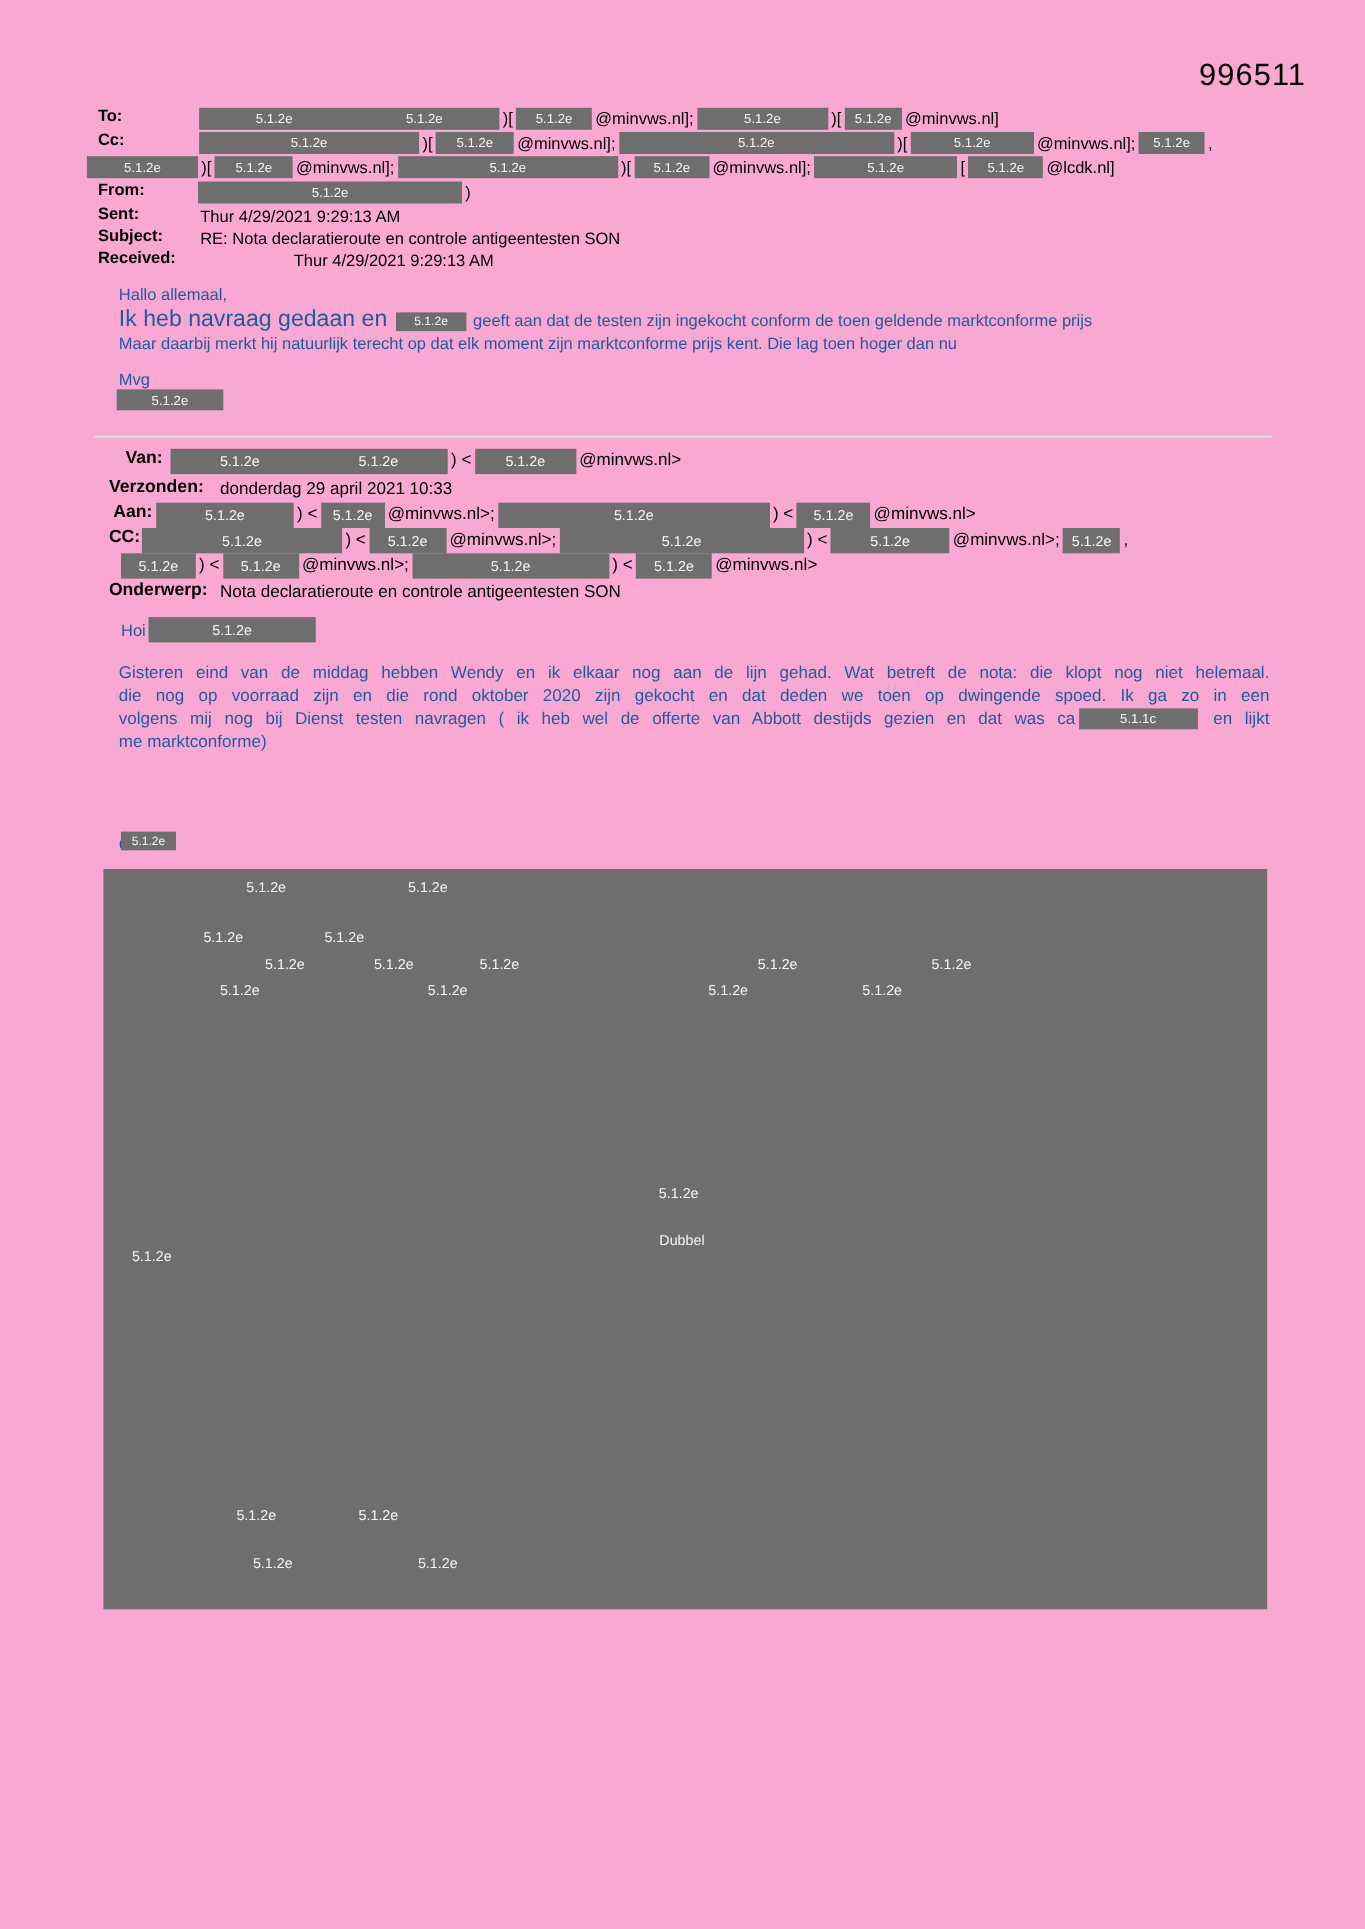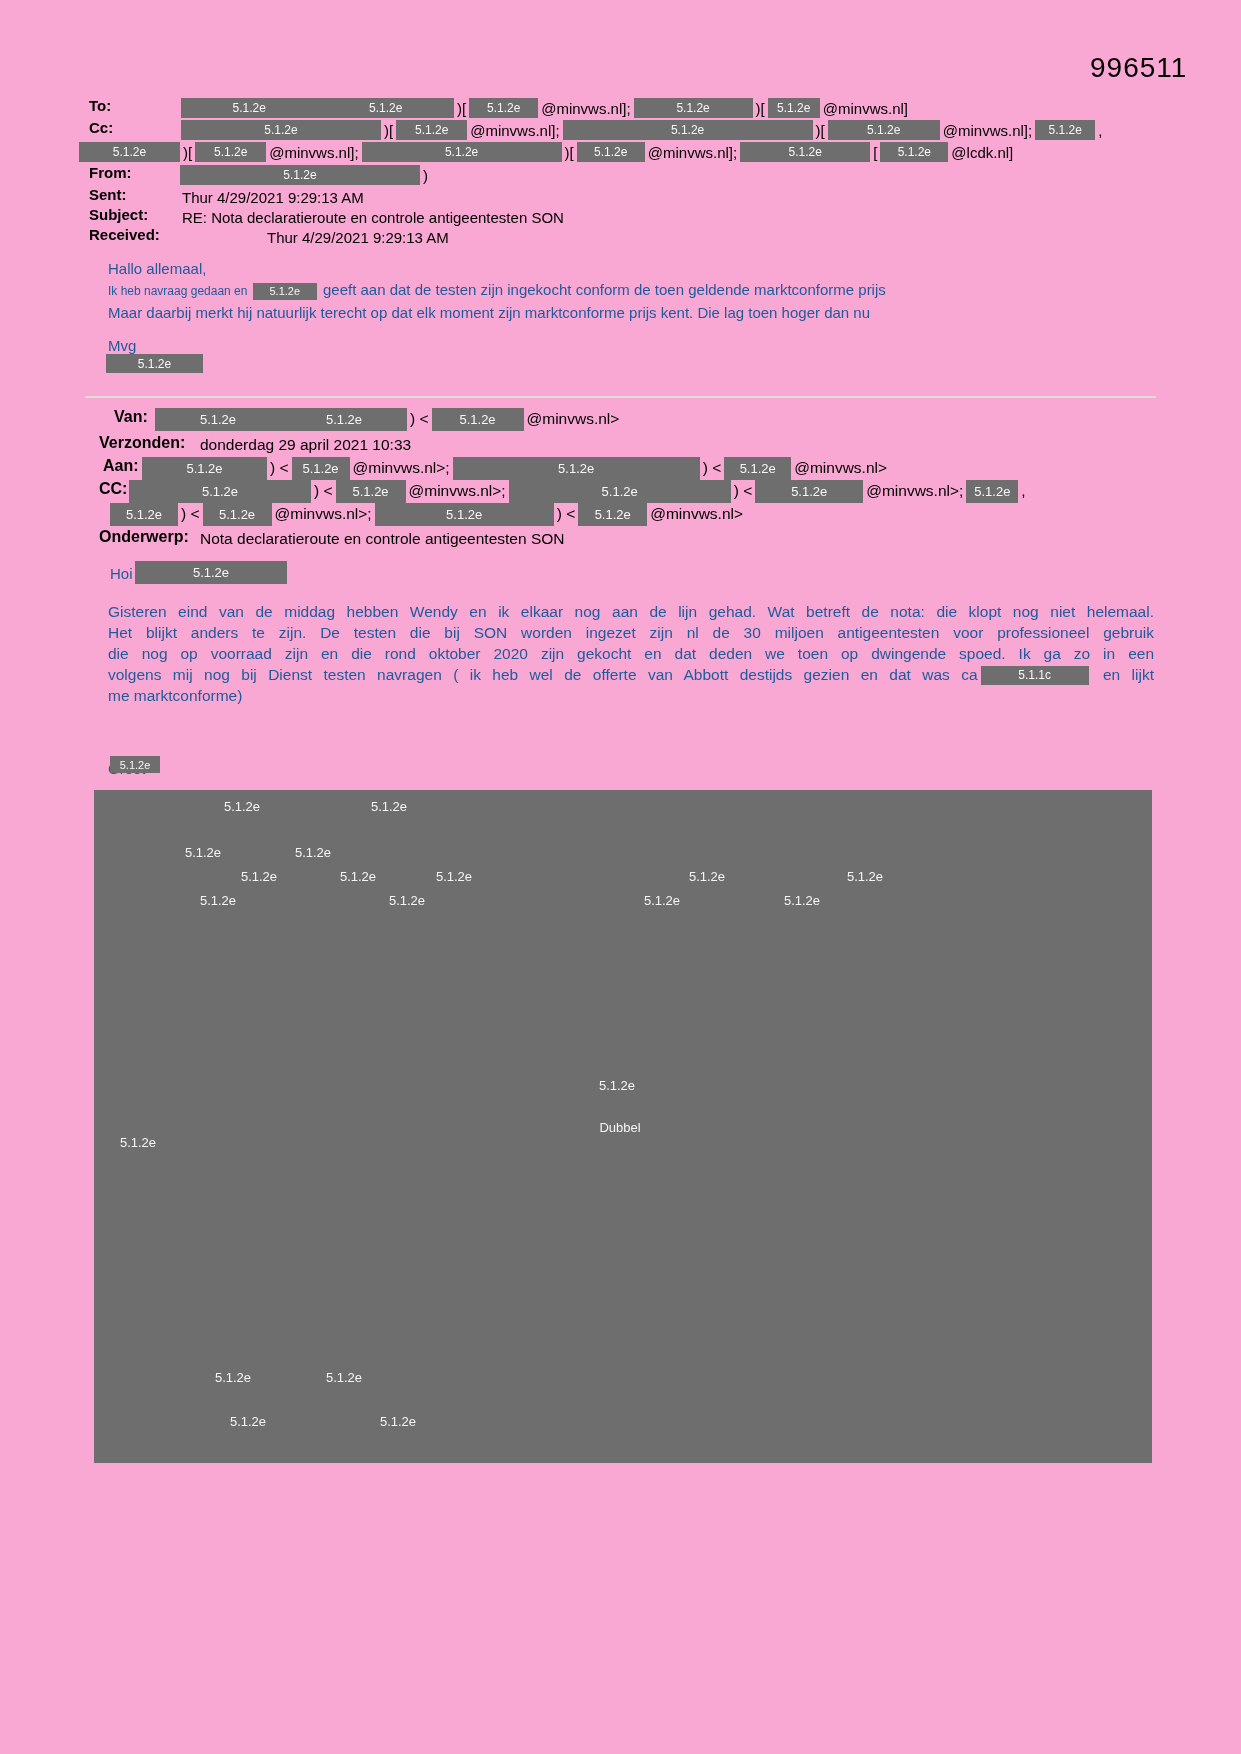--- a/index.html
+++ b/index.html
@@ -121,21 +121,21 @@
       <div class="hrow h1" style="top: 225px;">
         <span class="hlabel" style="left: 89px;">Received:</span>
         <span class="segrow" style="left: 264px;">
           <span class="seg">Thur 4/29/2021 9:29:13 AM</span>
         </span>
       </div>
     </div>
 
   <div class="body1" id="b1">
       <div class="b1line"><span class="seg" style="padding: 0px; white-space: normal; font-size: 15px;">Hallo allemaal,</span></div>
-      <div class="b1line"><span class="seg" style="padding: 0px; white-space: normal; font-size: 12px;">Ik heb navraag gedaan en </span><span class="chip" style="width: 52px;">5.1.2e</span><span class="seg" style="padding: 0px; white-space: normal; font-size: 15px;"> geeft aan dat de testen zijn ingekocht conform de toen geldende marktconforme prijs</span></div>
+      <div class="b1line"><span class="seg" style="padding: 0px; white-space: normal; font-size: 21px;">Ik heb navraag gedaan en </span><span class="chip" style="width: 52px;">5.1.2e</span><span class="seg" style="padding: 0px; white-space: normal; font-size: 15px;"> geeft aan dat de testen zijn ingekocht conform de toen geldende marktconforme prijs</span></div>
       <div class="b1line"><span class="seg" style="padding: 0px; white-space: normal; font-size: 15px;">Maar daarbij merkt hij natuurlijk terecht op dat elk moment zijn marktconforme prijs kent. Die lag toen hoger dan nu</span></div>
     </div>
 
   <div class="sig" style="left:108px;top:337px;">Mvg</div>
   <span class="chip chipabs" style="left:106px;top:354px;width:97px;height:19px;">5.1.2e</span>
 
   <div class="sep"></div>
 
   <div id="e2" class="h2">
       <div class="hrow h2" style="top: 407px;">
@@ -202,21 +202,20 @@
           <span class="seg">Nota declaratieroute en controle antigeentesten SON</span>
         </span>
       </div>
     </div>
 
   <div class="sig" style="left:110px;top:565px;">Hoi</div>
   <span class="chip chipabs" style="left:135px;top:561px;width:152px;height:23px;font-size:13px;">5.1.2e</span>
 
   <div class="para" id="p2">
       <div class="pline"><span class="seg">Gisteren eind van de middag hebben Wendy en ik elkaar nog aan de lijn gehad. Wat betreft de nota: die klopt nog niet helemaal.</span></div>
-      <div class="pline"><span class="seg">Het blijkt anders te zijn. De testen die bij SON worden ingezet zijn nl de 30 miljoen antigeentesten voor professioneel gebruik</span></div>
       <div class="pline"><span class="seg">die nog op voorraad zijn en die rond oktober  2020 zijn gekocht en dat deden we toen op dwingende spoed. Ik ga zo in een</span></div>
       <div class="pline"><span class="seg">volgens mij nog bij Dienst testen navragen ( ik heb wel de offerte van Abbott destijds gezien en dat was ca</span><span class="chip" style="width: 88px;">5.1.1c</span><span class="seg"> en lijkt</span></div>
       <div class="pline last"><span class="seg">me marktconforme)</span></div>
     </div>
 
   <div class="sig" style="left:108px;top:760px;">Groet</div>
   <span class="chip chipabs" style="left:110px;top:756px;width:50px;height:17px;font-size:11px;">5.1.2e</span>
 
   <div class="gray" id="gblock" style="left: 94px; top: 790px; width: 1058px; height: 673px;">
       <span class="glabel" style="left: 148px; top: 16px;">5.1.2e</span>

